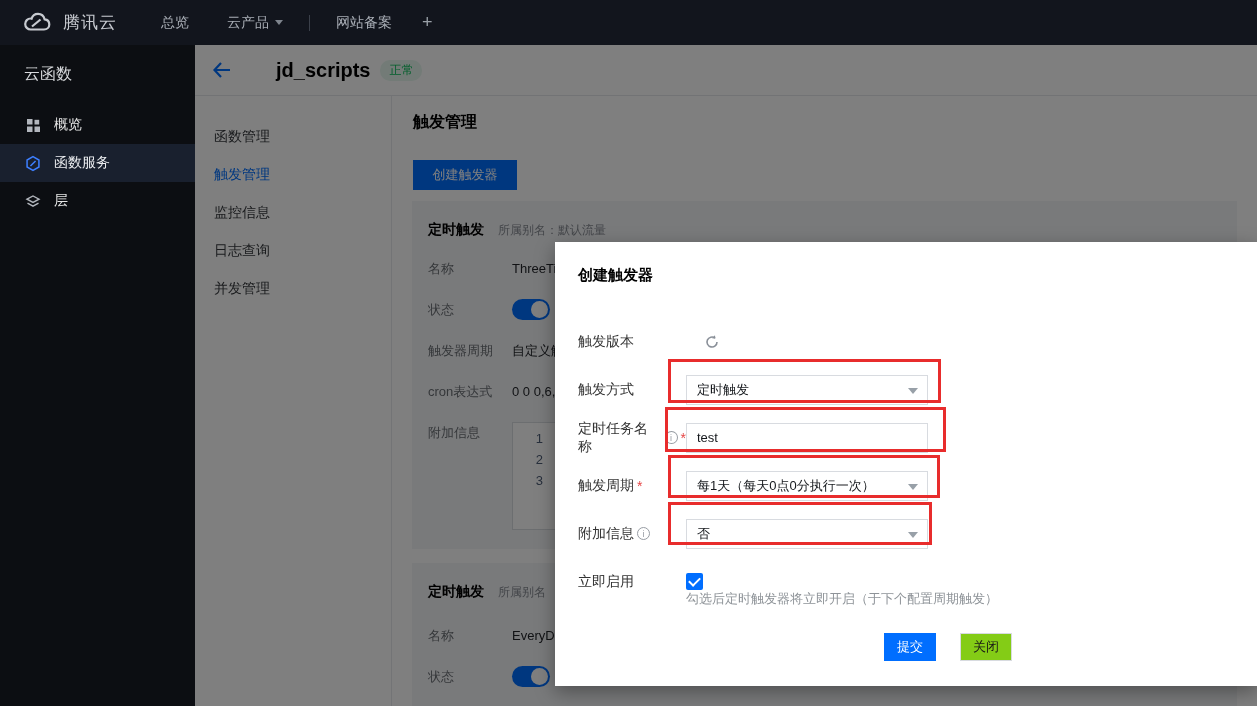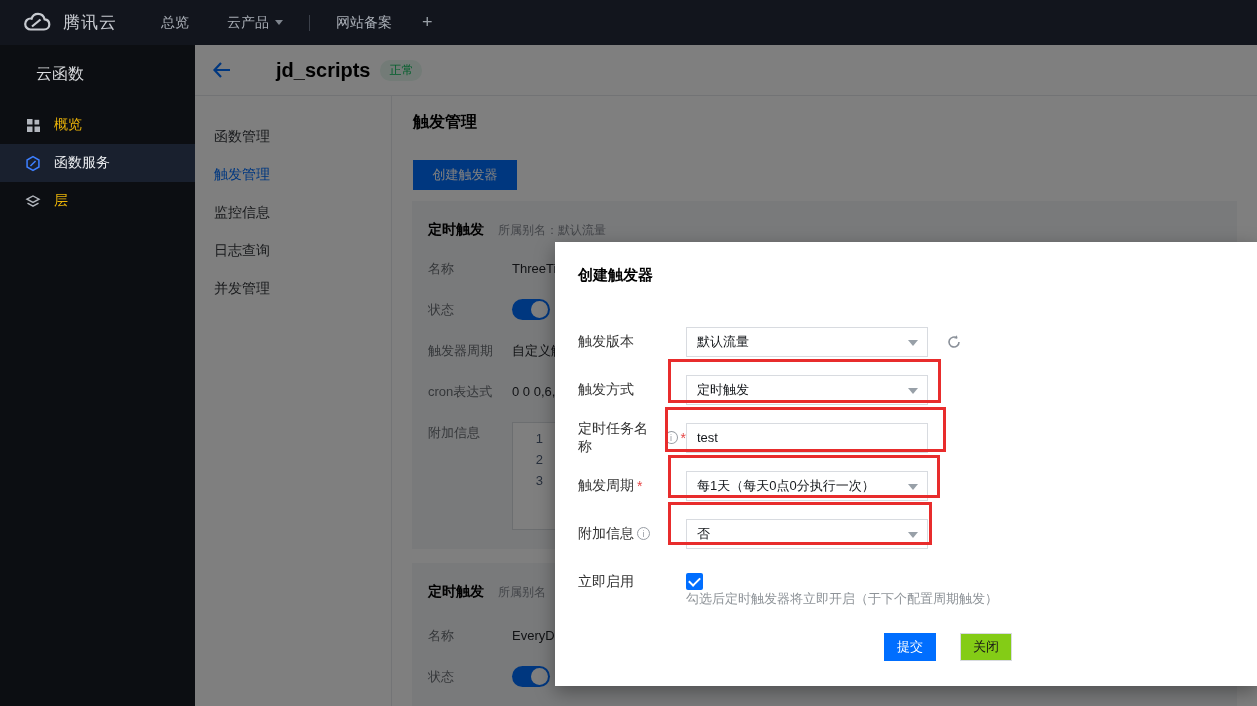--- a/index.html
+++ b/index.html
@@ -15,23 +15,23 @@
   .topnav { display:flex; align-items:center; margin-left:44px; }
   .topnav-item { color:#a9aeb6; font-size:14px; cursor:pointer; }
   .topnav-item.first { margin-right:38px; }
   .caret-down { display:inline-block; width:0; height:0; border-left:4px solid transparent;
                 border-right:4px solid transparent; border-top:5px solid #7e848d; margin-left:6px; vertical-align:middle; }
   .topnav-divider { width:1px; height:16px; background:#3b404a; margin:0 26px; }
   .topnav-plus { color:#9aa0a8; font-size:18px; margin-left:30px; cursor:pointer; }
 
   
   .sidebar { position:absolute; left:0; top:45px; width:195px; height:661px; background:#0c0e12; z-index:80; }
-  .sidebar-title { color:#d8dadd; font-size:16px; padding:19px 0 21px 36px; }
+  .sidebar-title { color:#d8dadd; font-size:16px; padding:19px 0 21px 24px; }
   .side-item { height:38px; display:flex; align-items:center; gap:13px; padding-left:25px;
-               color:#eab308; font-size:14px; cursor:pointer; }
+               color:#e5e5e5; font-size:14px; cursor:pointer; }
   .side-item.active { background:#19202e; color:#eceef1; }
   .side-icon { width:16px; height:16px; display:inline-flex; align-items:center; justify-content:center; }
 
   
   .main { position:absolute; left:195px; top:45px; width:1062px; height:661px; background:#fff; }
   .subheader { position:absolute; left:0; top:0; width:100%; height:51px; background:#fff;
                border-bottom:1px solid #e5e7eb; display:flex; align-items:center; }
   .back-icon { margin-left:17px; cursor:pointer; display:inline-flex; }
   .fn-name { font-size:20px; font-weight:bold; color:#000; margin-left:44px; }
   .status-badge { margin-left:10px; background:#e6f7ee; color:#0abf5b; font-size:12px;
@@ -224,24 +224,20 @@
       </div>
     </div>
 
     <div class="overlay"></div>
 
     <div class="modal">
       <div class="modal-title">创建触发器</div>
 
       <div class="mrow" style="top:76px;">
         <span class="mrow-label">触发版本</span>
-        <div class="select">
-          <span>默认流量</span>
-          <span class="select-caret"></span>
-        </div>
         <span class="refresh-icon">
           <svg width="16" height="16" viewBox="0 0 16 16" fill="none">
             <path d="M13 8a5 5 0 1 1-2-4" stroke="#8a9099" stroke-width="1.6"></path>
             <path d="M11 1.2 11.4 4.6 8 4.2z" fill="#8a9099"></path>
           </svg>
         </span>
       </div>
 
       <div class="mrow" style="top:124px;">
         <span class="mrow-label">触发方式</span>

